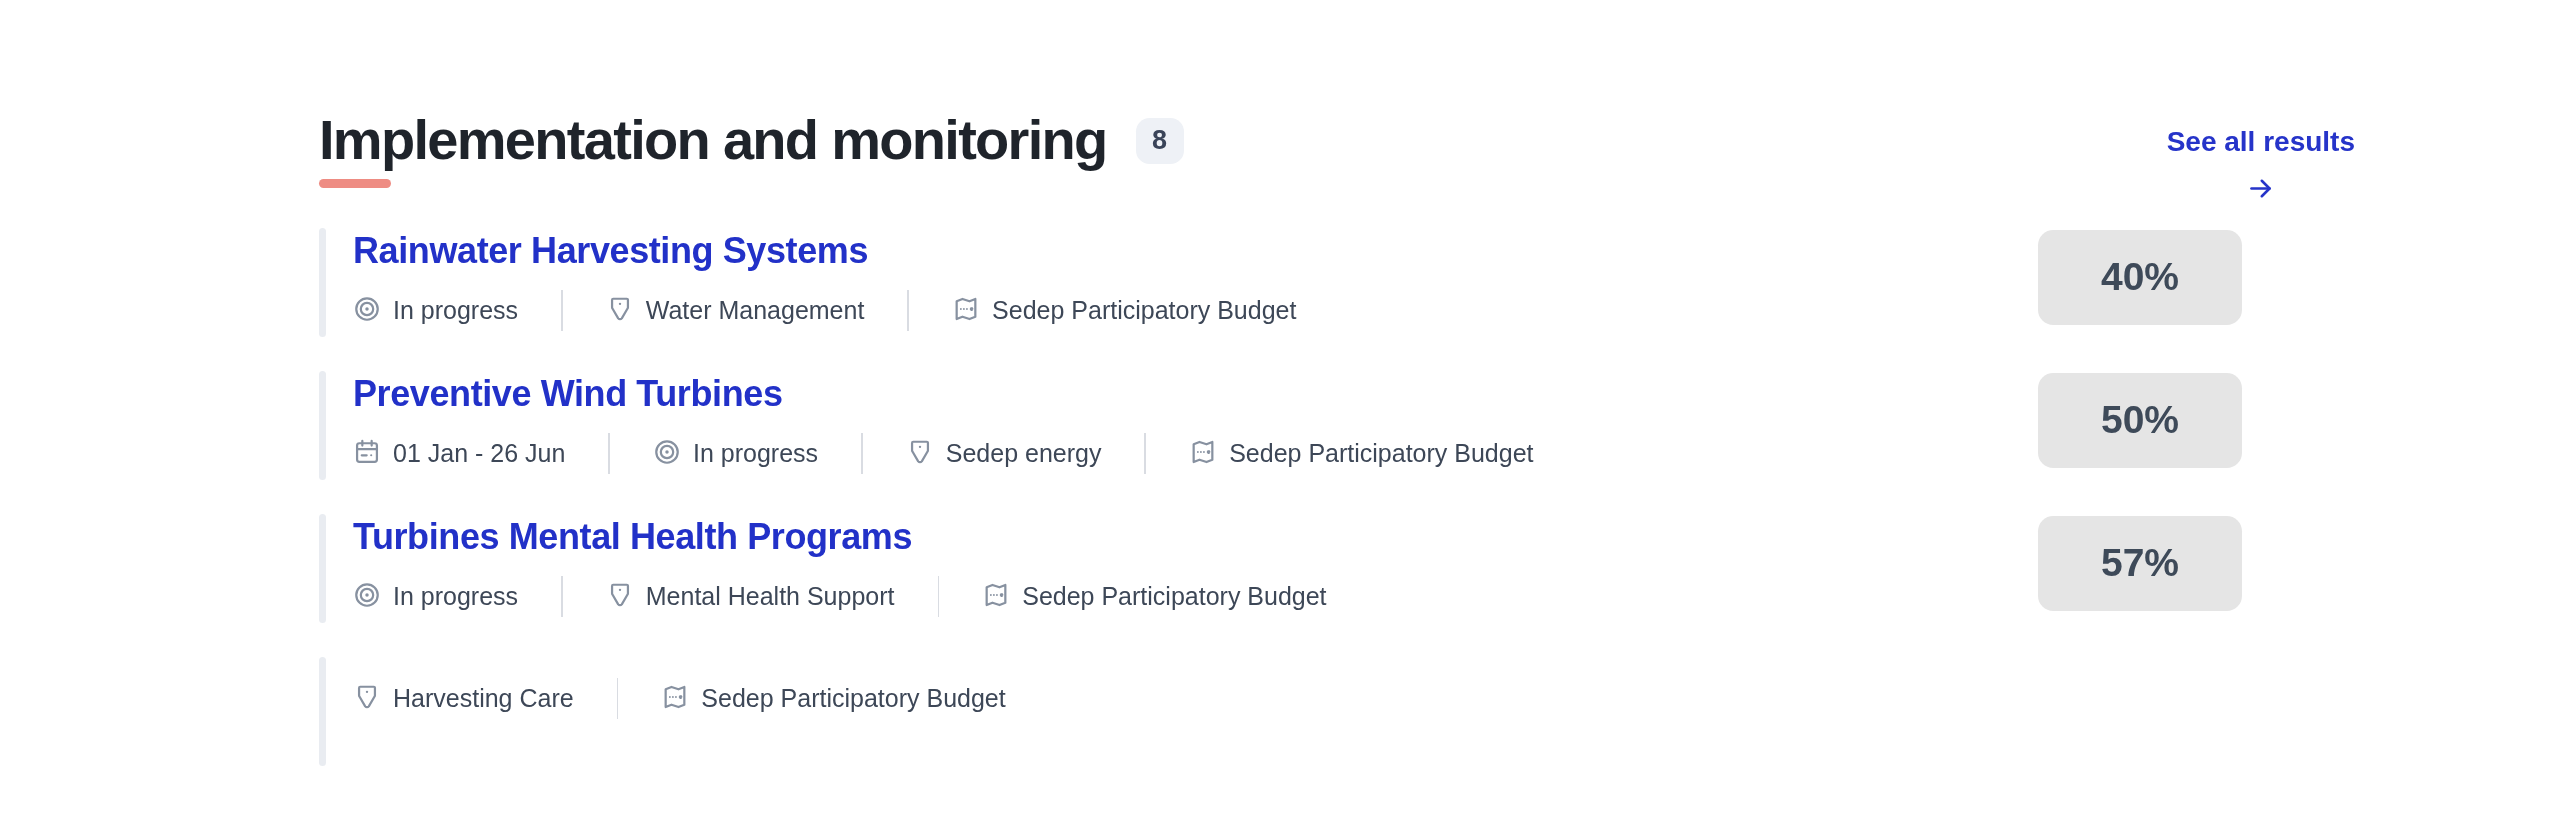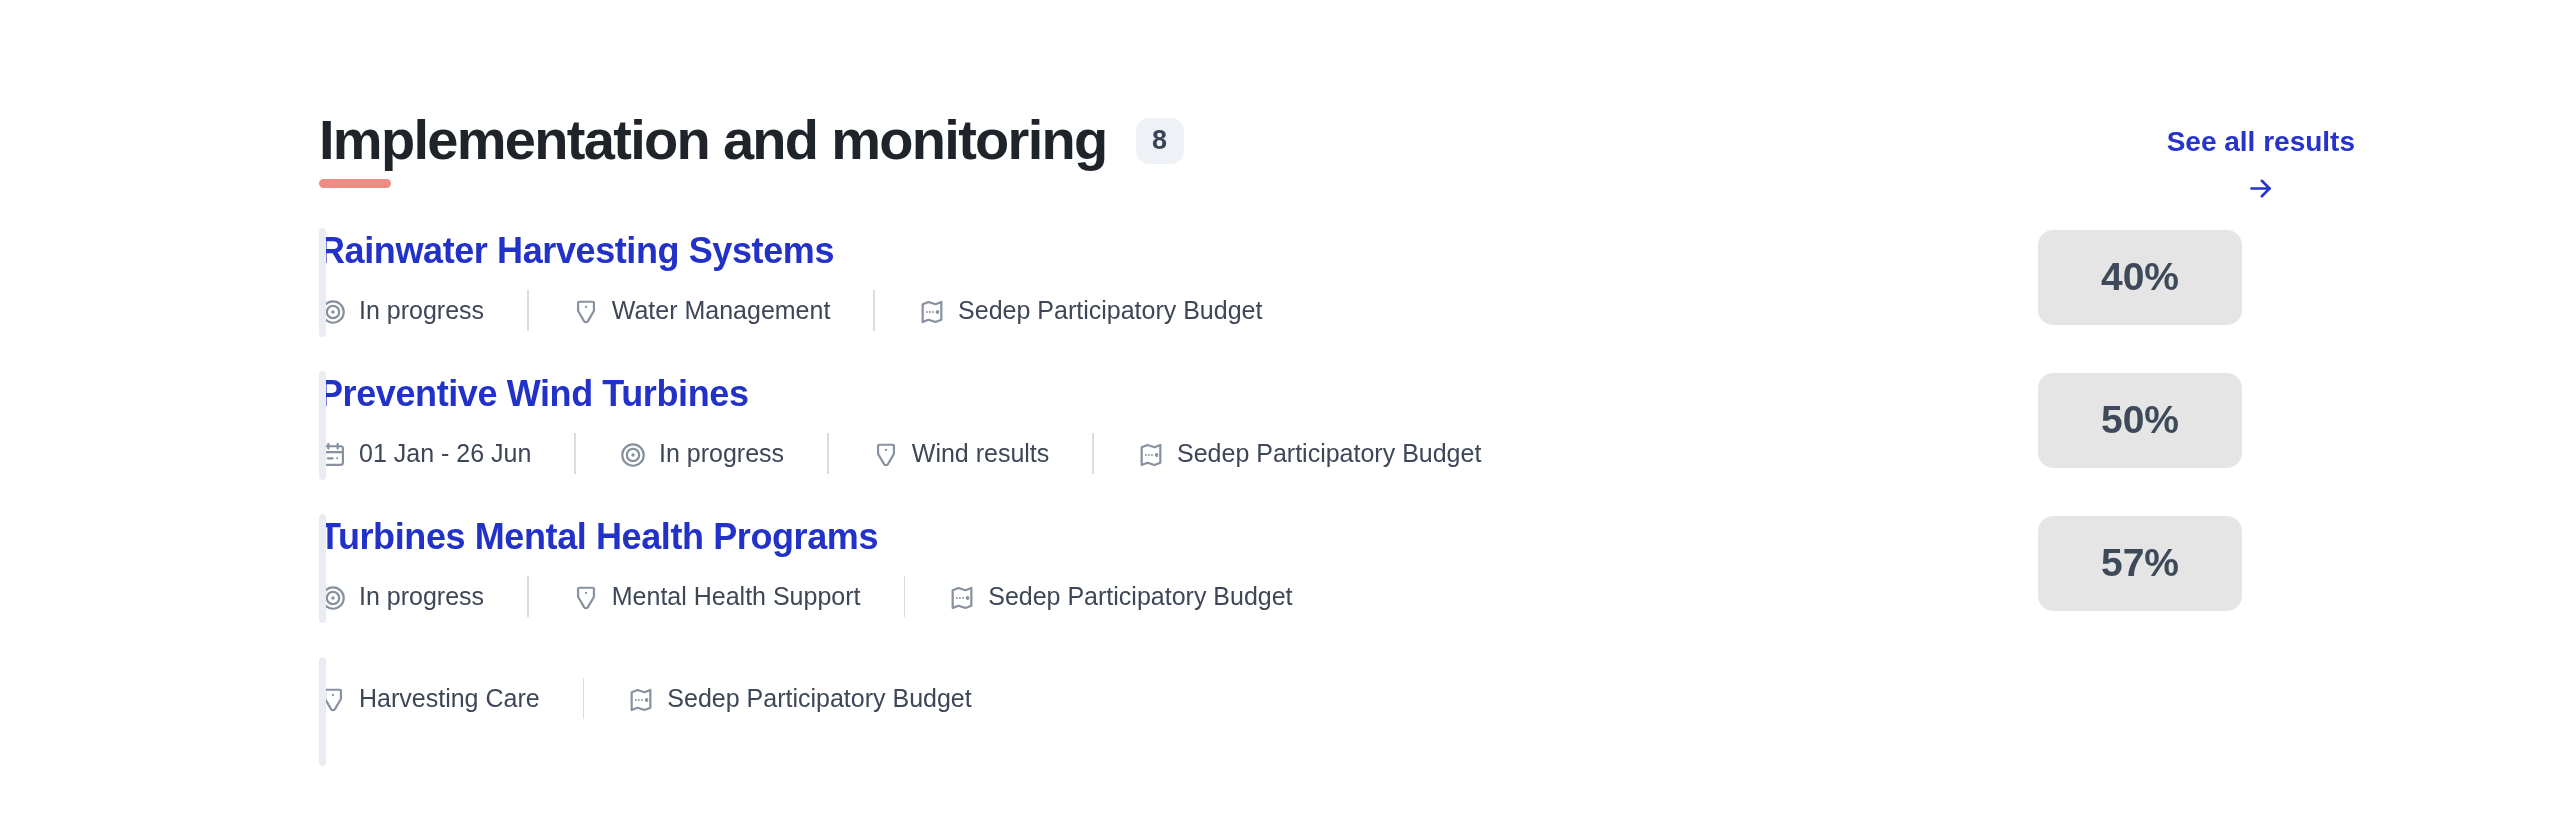--- a/index.html
+++ b/index.html
@@ -21,27 +21,27 @@
   .see-all { position:absolute; right:221px; top:126px; display:flex; align-items:center;
              gap:15.3px; color:var(--link,#2634c9); font-size:28px; font-weight:700;
              text-decoration:none; cursor:pointer;flex-direction:column; }
   .see-all svg { width:31px; height:31px; display:block; }
 
   
   .results-list { position:absolute; left:319px; top:228px; width:1923px; }
   .result-row { position:absolute; left:0; width:100%; height:109px; }
   .row-accent { position:absolute; left:0; top:0; width:6.8px; height:109px;
                 border-radius:6.8px; background:#e9ecf1; }
-  .row-body { padding-top:1.7px; }
+  .row-body { margin-left:34px; padding-top:1.7px; }
   .row-title { display:inline-block; font-size:36px; font-weight:700; line-height:41px;
                letter-spacing:-0.4px; color:var(--title_link,#2231c8);
                text-decoration:none; cursor:pointer; }
   .row-meta { margin-top:19px; display:flex; align-items:center;
               font-size:25px; line-height:31px; color:#3d4757; }
-  .meta-item { display:inline-flex; align-items:flex-end; gap:12px; white-space:nowrap; }
+  .meta-item { display:inline-flex; align-items:flex-start; gap:12px; white-space:nowrap; }
   .meta-item svg { width:28px; height:28px; color:#8791a0; flex:none; }
   .meta-divider { width:1.7px; height:41px; background:#d9dce2; margin:0 43px; flex:none; }
   .progress-badge { position:absolute; right:0; top:1.7px; width:204px; height:95px;
                     border-radius:15.3px; background:#e5e5e5;
                     display:flex; align-items:center; justify-content:center;
                     font-size:39px; font-weight:700; color:#3e4a59; }
 </style>
 </head>
 <body>
 
@@ -134,21 +134,21 @@
               <span>In progress</span>
             </span>
             <span class="meta-divider"></span>
             <span class="meta-item">
               <span style="display: inline-flex;">
                 <svg viewBox="0 0 24 24" fill="none" stroke="currentColor" stroke-width="1.9" stroke-linejoin="round">
                   <path d="M6.2 3.2h11.6a1 1 0 0 1 1 1v6.3a2 2 0 0 1-.46 1.28L13.54 20a2 2 0 0 1-3.08 0L5.66 11.78a2 2 0 0 1-.46-1.28V4.2a1 1 0 0 1 1-1z"></path>
                   <circle cx="12" cy="7.6" r="1" fill="currentColor" stroke="none"></circle>
                 </svg>
               </span>
-              <span>Wind results</span>
+              <span>Sedep energy</span>
             </span>
             <span class="meta-divider"></span>
             <span class="meta-item">
               <span style="display: inline-flex;">
                 <svg viewBox="0 0 24 24" fill="none" stroke="currentColor" stroke-width="1.9" stroke-linejoin="round">
                   <path d="M9 3.4 4 5.4v15.2l5-2 6 2 5-2V3.4l-5 2-6-2z"></path>
                   <circle cx="7.6" cy="12" r="0.8" fill="currentColor" stroke="none"></circle>
                   <circle cx="10.2" cy="12" r="0.8" fill="currentColor" stroke="none"></circle>
                   <circle cx="12.8" cy="12" r="0.8" fill="currentColor" stroke="none"></circle>
                   <path d="m15.7 10.9 2.2 2.2m0-2.2-2.2 2.2" stroke-width="1.6"></path>

